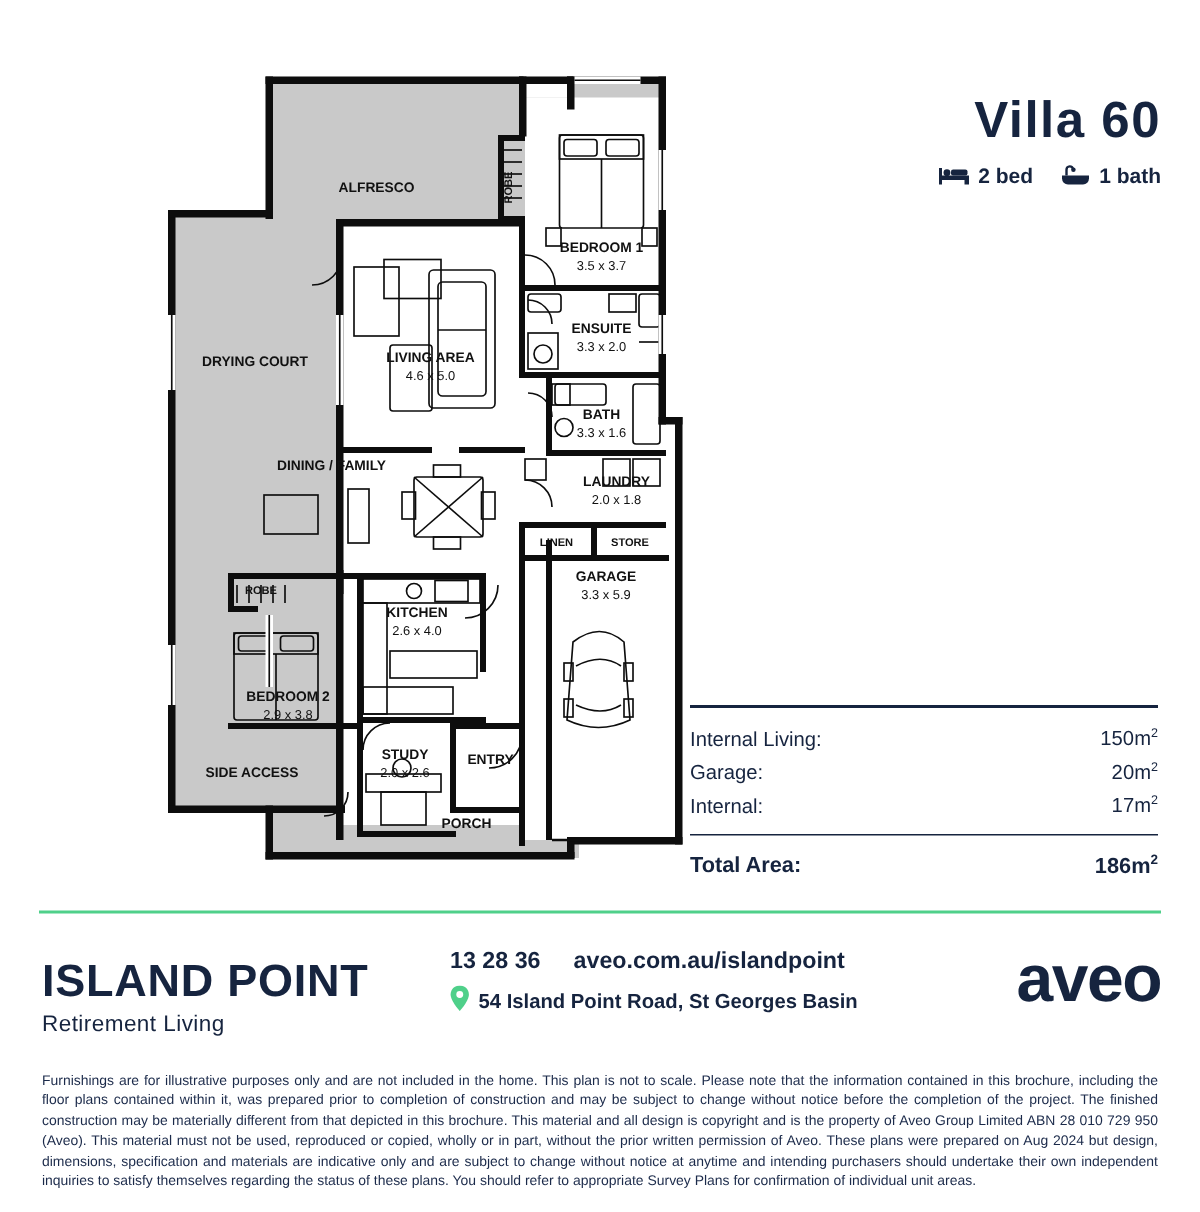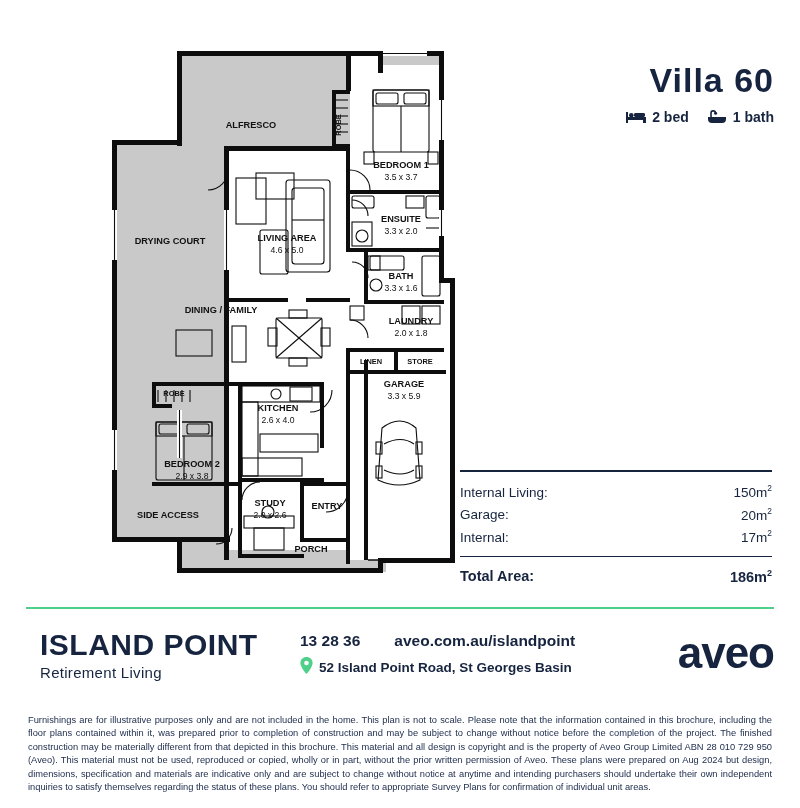--- a/index.html
+++ b/index.html
@@ -74,29 +74,29 @@
   #brand-divider {
     position:absolute; left: 26px; top: 607px; width: 748px; height: 2px;
     background: #4fd08a;
   }
 
   
   #brand {
     position: absolute; left: 0; top: 620px; width: 800px; height: 80px;
   }
   #island-point {
-    position:absolute; left: 28px; top: 8px; margin-left: 12px;
+    position:absolute; left: 28px; top: 18px;
   }
   #ip-name { font-size: 30px; font-weight: bold; letter-spacing: .5px; color:#16243f; }
   #ip-sub { font-size: 15px; color:#16243f; margin-top:2px; letter-spacing:.3px;}
   #contact {
     position:absolute; left: 300px; top: 12px;
     font-size: 15.5px; font-weight: bold; color:#16243f;
   }
-  #contact-line1 { display:flex; gap: 34px; align-items:baseline; }
+  #contact-line1 { display:flex; gap: 22px; align-items:baseline; }
   #contact-line2 { display:flex; gap:6px; align-items:center; margin-top:7px; font-size:13.5px;}
   #aveo-logo {
     position:absolute; right: 26px; top: 8px;
     font-size: 44px; font-weight: bold; color:#16243f; letter-spacing:-1px;
     display:flex; align-items:flex-end;
   }
 
   
   #disclaimer {
     position:absolute; left: 28px; top: 714px; width: 744px;
@@ -408,21 +408,21 @@
       <span>13 28 36</span>
       <span>aveo.com.au/islandpoint</span>
     </div>
     <div id="contact-line2">
       <span>
         <svg width="13" height="17" viewBox="0 0 13 17" aria-hidden="true">
           <path d="M6.5 0C3 0 0.4 2.6 0.4 6c0 4.4 6.1 11 6.1 11s6.1-6.6 6.1-11C12.6 2.6 10 0 6.5 0z" fill="#4fd08a"></path>
           <circle cx="6.5" cy="6" r="2.3" fill="#ffffff"></circle>
         </svg>
       </span>
-      <span>52 Island Point Road, St Georges Basin</span>
+      <span>54 Island Point Road, St Georges Basin</span>
     </div>
   </div>
 
   <div id="aveo-logo">
     <span>aveo</span>
   </div>
 </div>
 
 <div id="disclaimer">Furnishings are for illustrative purposes only and are not included in the home. This plan is not to scale. Please note that the information contained in this brochure, including the floor plans contained within it, was prepared prior to completion of construction and may be subject to change without notice before the completion of the project. The finished construction may be materially different from that depicted in this brochure. This material and all design is copyright and is the property of Aveo Group Limited ABN 28 010 729 950 (Aveo). This material must not be used, reproduced or copied, wholly or in part, without the prior written permission of Aveo. These plans were prepared on Aug 2024 but design, dimensions, specification and materials are indicative only and are subject to change without notice at anytime and intending purchasers should undertake their own independent inquiries to satisfy themselves regarding the status of these plans. You should refer to appropriate Survey Plans for confirmation of individual unit areas.</div>
 

